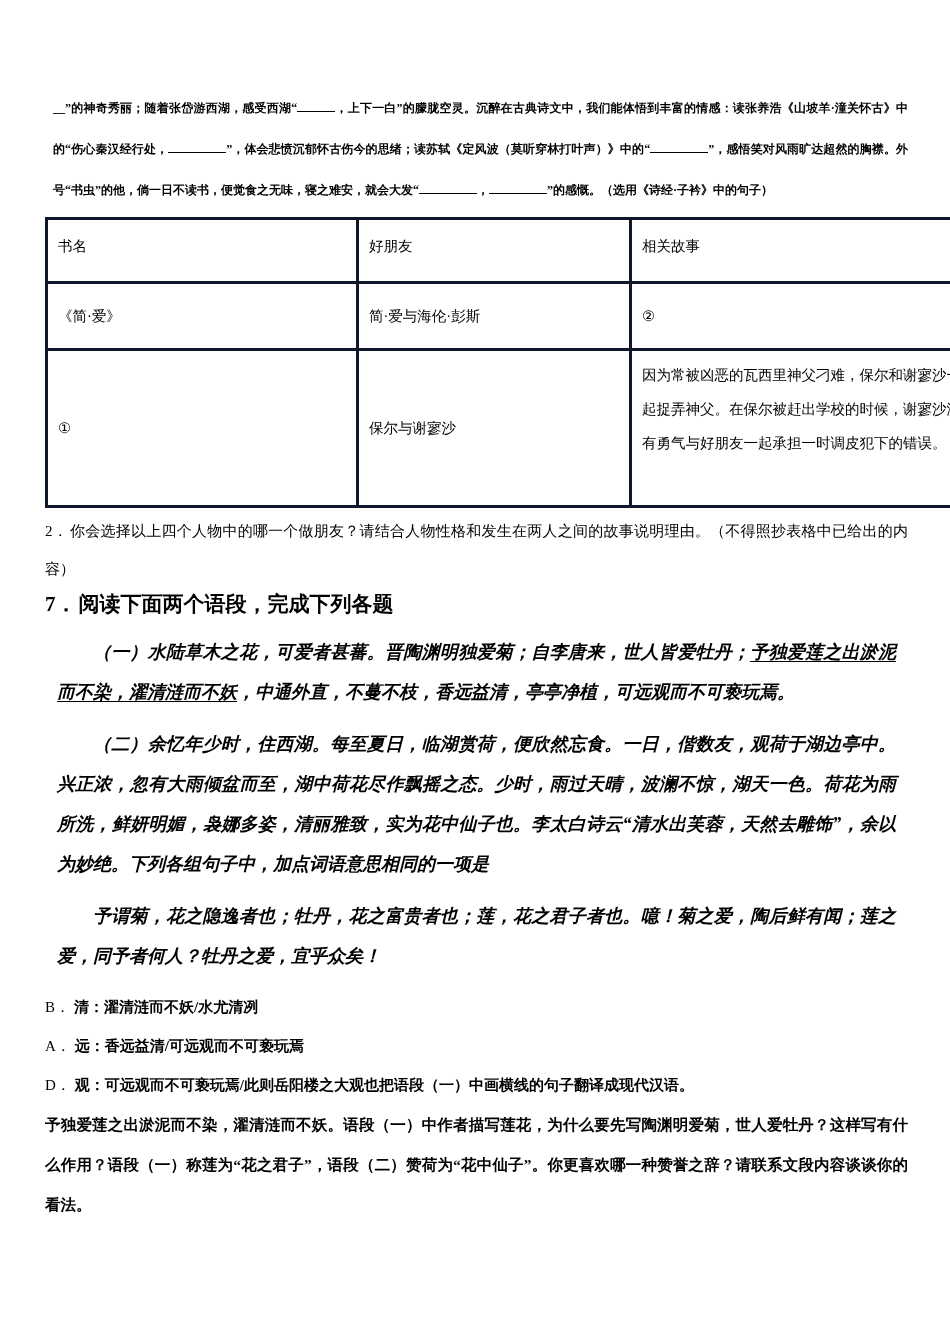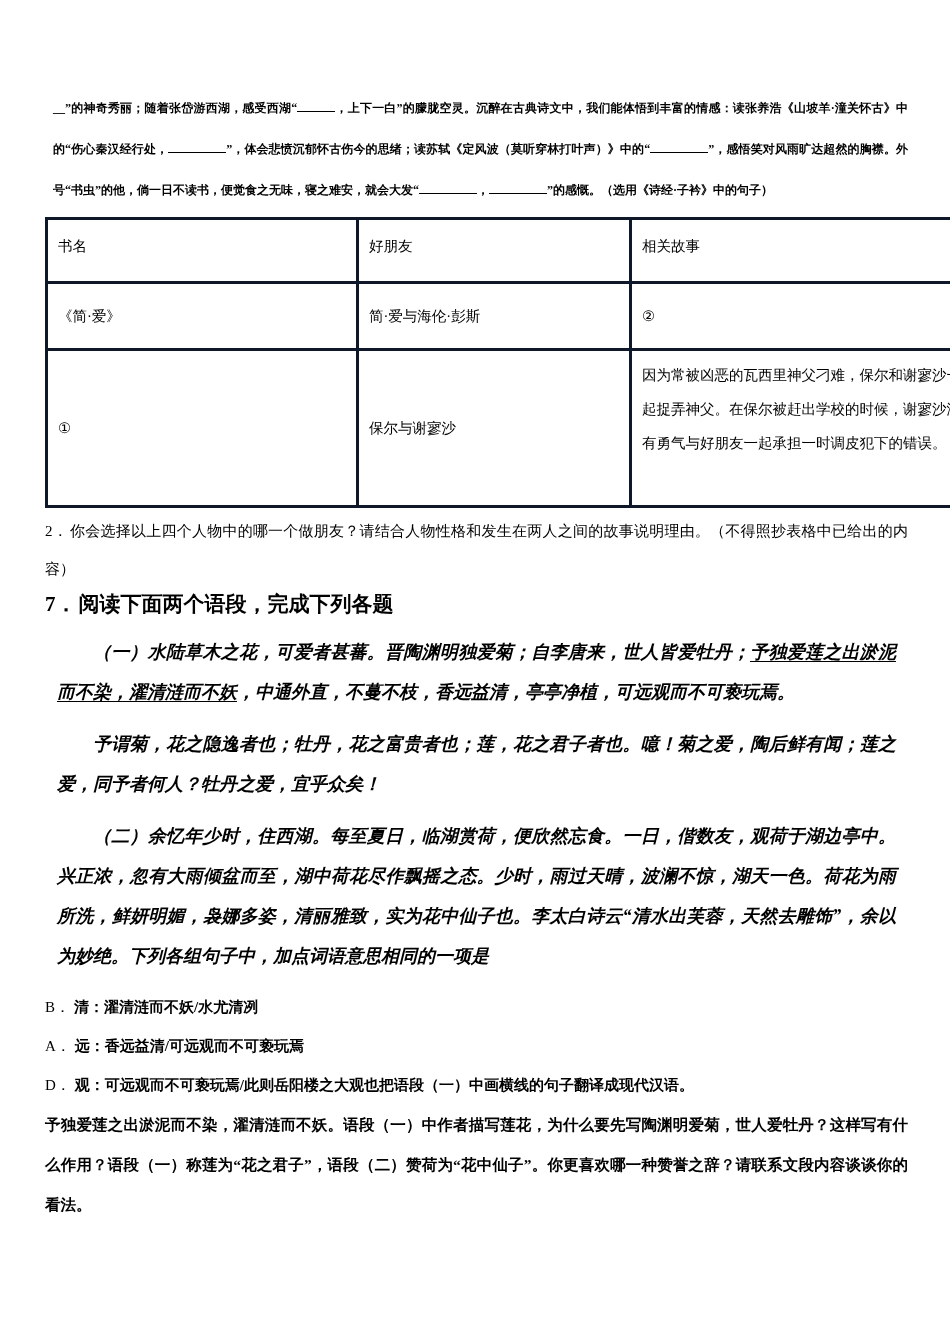--- a/index.html
+++ b/index.html
@@ -152,23 +152,23 @@
     </tbody>
   </table>
 
   <p class="q"><span class="q-num">2．</span><span>你会选择以上四个人物中的哪一个做朋友？请结合人物性格和发生在两人之间的故事说明理由。（不得照抄表格中已给出的内容）</span></p>
 
 
   <p class="sub-head"><span class="q-num">7．</span><span>阅读下面两个语段，完成下列各题</span></p>
 
   <p class="classic"><span>（一）</span><span>水陆草木之花，可爱者甚蕃。晋陶渊明独爱菊；自李唐来，世人皆爱牡丹；</span><span class="u">予独爱莲之出淤泥而不染，濯清涟而不妖</span><span>，中通外直，不蔓不枝，香远益清，亭亭净植，可远观而不可亵玩焉。</span></p>
 
+  <p class="classic"><span>（二）</span><span>余忆年少时，住西湖。每至夏日，临湖赏荷，便欣然忘食。一日，偕数友，观荷于湖边亭中。兴正浓，忽有大雨倾盆而至，湖中荷花尽作飘摇之态。少时，雨过天晴，波澜不惊，湖天一色。荷花为雨所洗，鲜妍明媚，袅娜多姿，清丽雅致，实为花中仙子也。李太白诗云“清水出芙蓉，天然去雕饰”，余以为妙绝。</span><span class="sans">下列各组句子中，加点词语意思相同的一项是</span></p>
+
   <p class="classic">予谓菊，花之隐逸者也；牡丹，花之富贵者也；莲，花之君子者也。噫！菊之爱，陶后鲜有闻；莲之爱，同予者何人？牡丹之爱，宜乎众矣！</p>
-
-  <p class="classic"><span>（二）</span><span>余忆年少时，住西湖。每至夏日，临湖赏荷，便欣然忘食。一日，偕数友，观荷于湖边亭中。兴正浓，忽有大雨倾盆而至，湖中荷花尽作飘摇之态。少时，雨过天晴，波澜不惊，湖天一色。荷花为雨所洗，鲜妍明媚，袅娜多姿，清丽雅致，实为花中仙子也。李太白诗云“清水出芙蓉，天然去雕饰”，余以为妙绝。</span><span class="sans">下列各组句子中，加点词语意思相同的一项是</span></p>
 
   <p class="opt"><span class="letter">B．</span><span>清：濯清涟而不妖/水尤清冽</span></p>
   <p class="opt"><span class="letter">A．</span><span>远：香远益清/可远观而不可亵玩焉</span></p>
   <p class="opt"><span class="letter">D．</span><span>观：可远观而不可亵玩焉/此则岳阳楼之大观也把语段（一）中画横线的句子翻译成现代汉语。</span></p>
 
   <p class="tail">予独爱莲之出淤泥而不染，濯清涟而不妖。语段（一）中作者描写莲花，为什么要先写陶渊明爱菊，世人爱牡丹？这样写有什么作用？语段（一）称莲为“花之君子”，语段（二）赞荷为“花中仙子”。你更喜欢哪一种赞誉之辞？请联系文段内容谈谈你的看法。</p>
 
 </div>
 
 </body></html>

